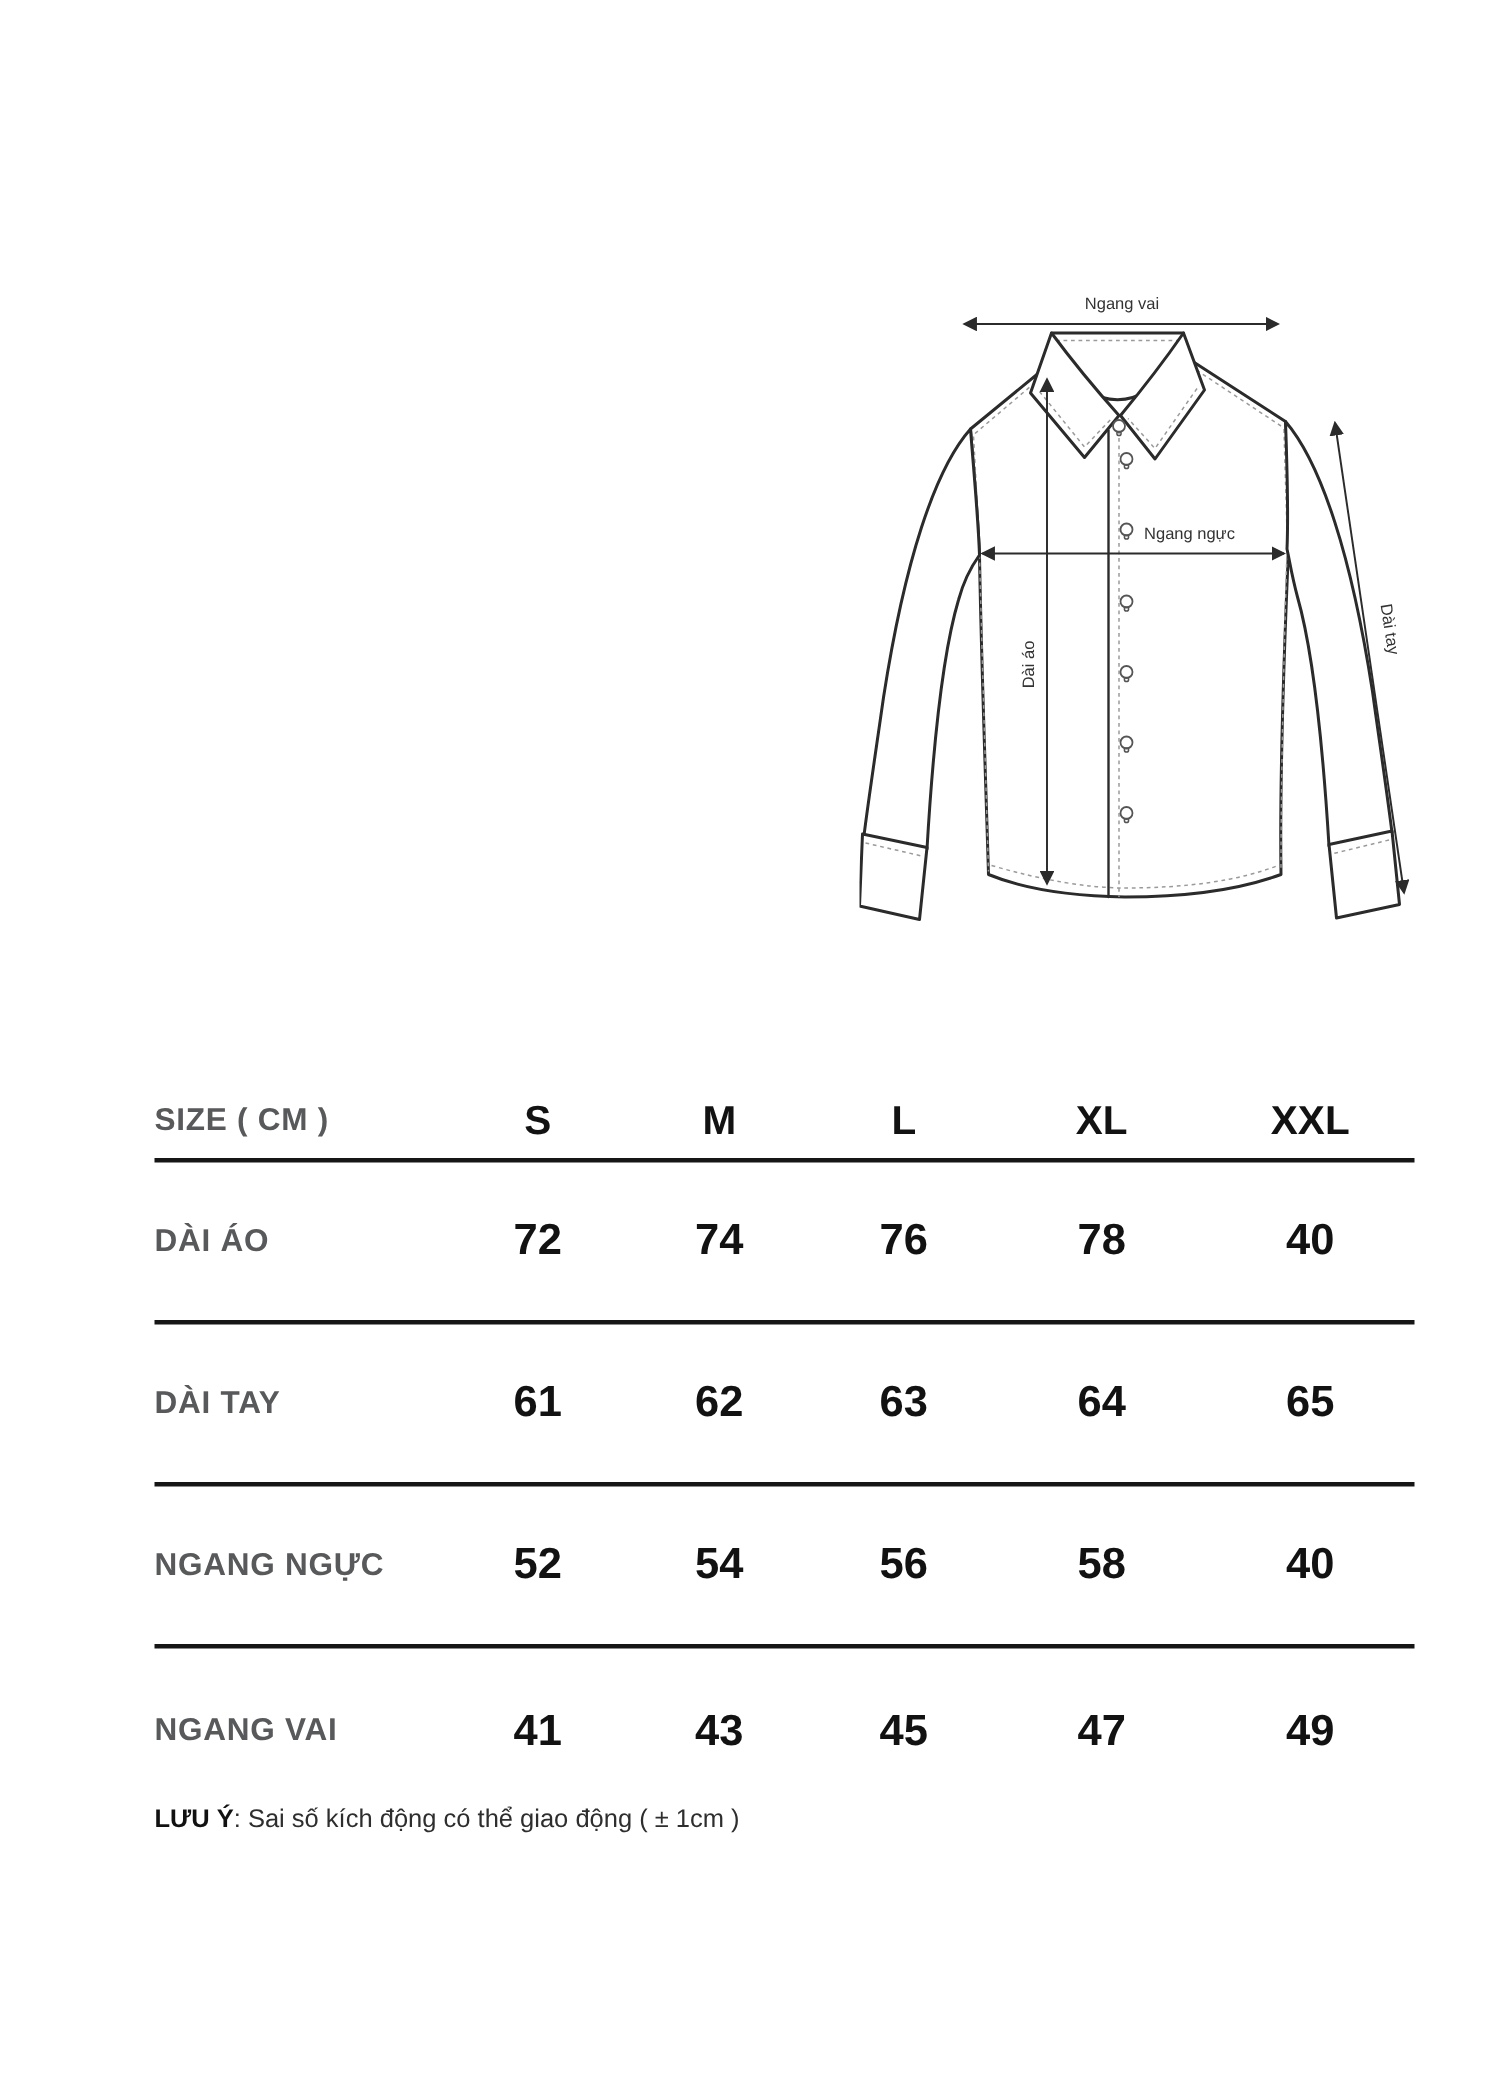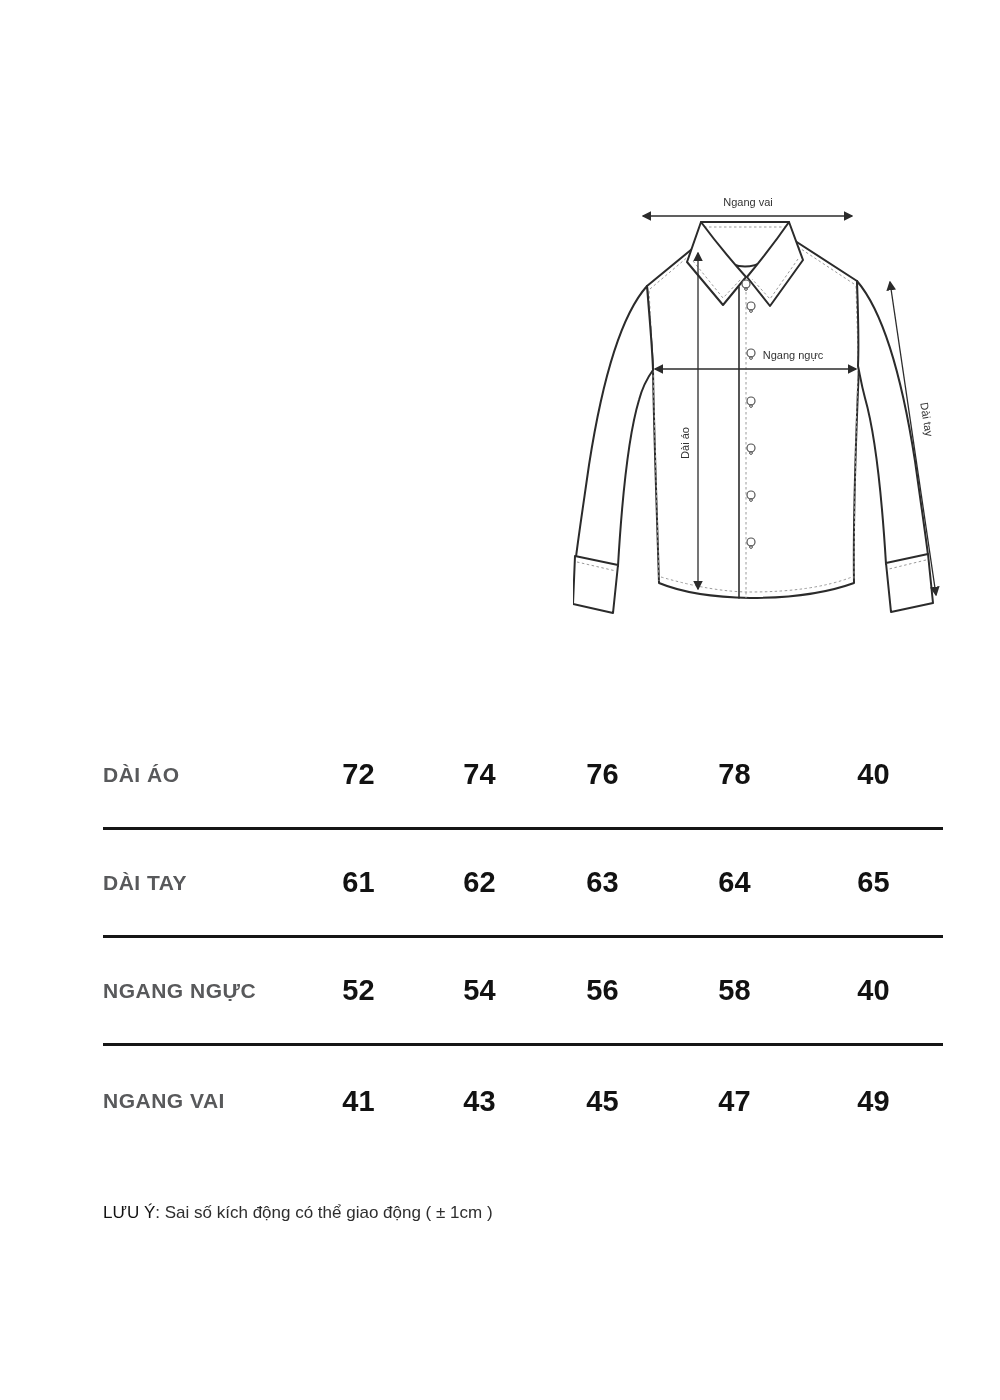--- a/index.html
+++ b/index.html
@@ -25,21 +25,21 @@
   .size-table{position:absolute;left:103px;top:722px;width:840px;}
   .t-row{display:grid;grid-template-columns:195px 121px 121px 125px 139px 139px;align-items:center;}
   .t-head{height:50px;border-bottom:3px solid #161616;}
   .t-body-row{height:105px;border-bottom:3px solid #161616;}
   .t-body-row.last{height:110px;border-bottom:none;}
   .col-label{font-size:21px;font-weight:bold;color:#58595b;letter-spacing:0.5px;}
   .col-h{text-align:center;font-size:27px;font-weight:bold;color:#121212;}
   .cell{text-align:center;font-size:29px;font-weight:bold;color:#121212;}
   
   .footnote{position:absolute;left:103px;top:1203px;font-size:17px;color:#2e2e2e;}
-  .footnote b{color:#111;font-weight:normal;}
+  .footnote b{color:#111;font-weight:bold;}
 </style>
 </head>
 <body>
 
 <div class="header-block">
 </div>
 
 <div class="diagram">
   <svg width="392" height="440" viewBox="0 0 392 440">
     <defs>
@@ -113,20 +113,28 @@
 
     <line class="measure" x1="125" y1="68" x2="125" y2="404" marker-start="url(#ah)" marker-end="url(#ah)"></line>
     <text class="mlabel" transform="translate(116,258) rotate(-90)" text-anchor="middle">Dài áo</text>
 
     <line class="measure" x1="317" y1="97" x2="363" y2="410" marker-start="url(#ah)" marker-end="url(#ah)"></line>
     <text class="mlabel" transform="translate(350,235) rotate(81)" text-anchor="middle">Dài tay</text>
   </svg>
 </div>
 
 <div class="size-table">
+  <div class="t-row t-head">
+    <div class="col-label">SIZE ( CM )</div>
+    <div class="col-h">S</div>
+    <div class="col-h">M</div>
+    <div class="col-h">L</div>
+    <div class="col-h">XL</div>
+    <div class="col-h">XXL</div>
+  </div>
 
   <div class="t-row t-body-row">
     <div class="col-label">DÀI ÁO</div>
     <div class="cell">72</div>
     <div class="cell">74</div>
     <div class="cell">76</div>
     <div class="cell">78</div>
     <div class="cell">40</div>
   </div>
 

